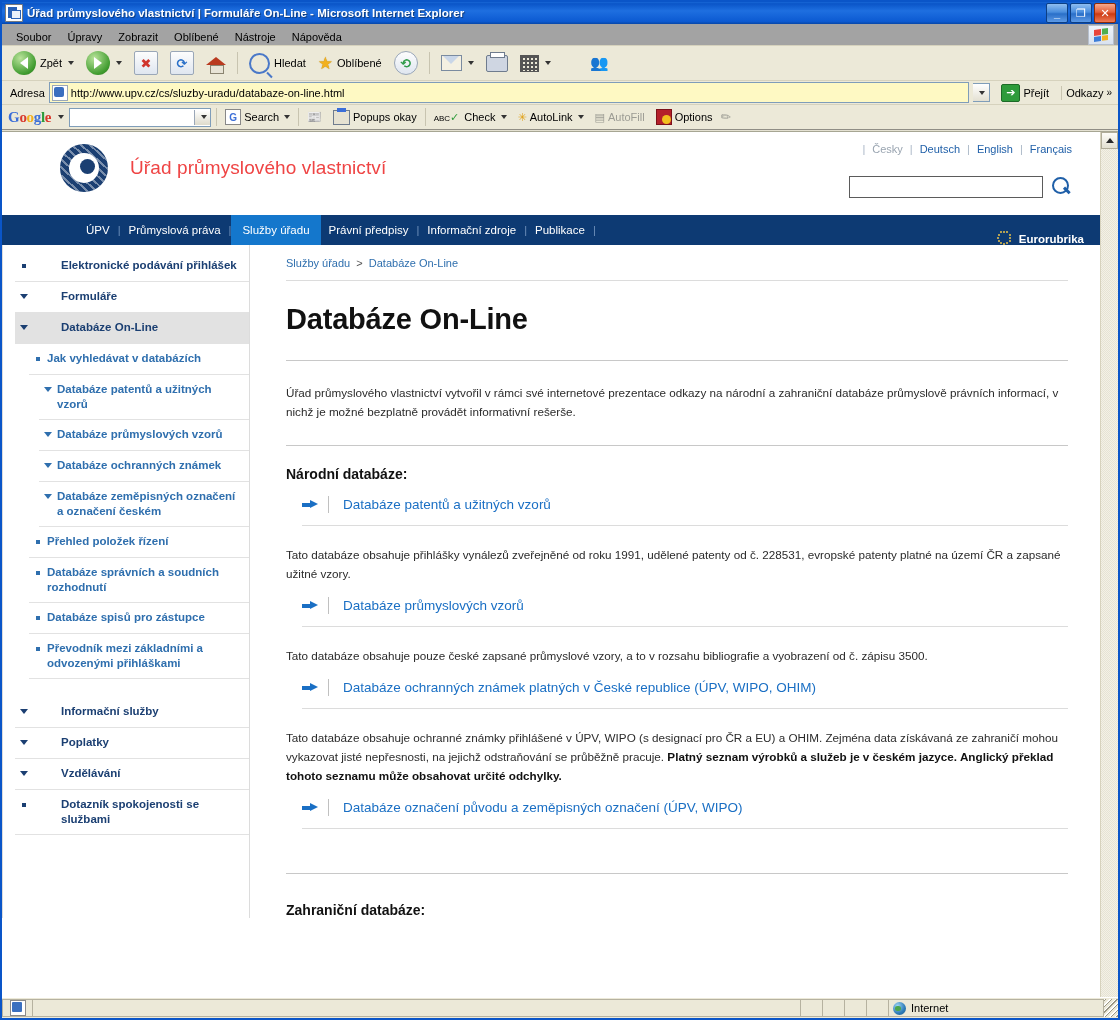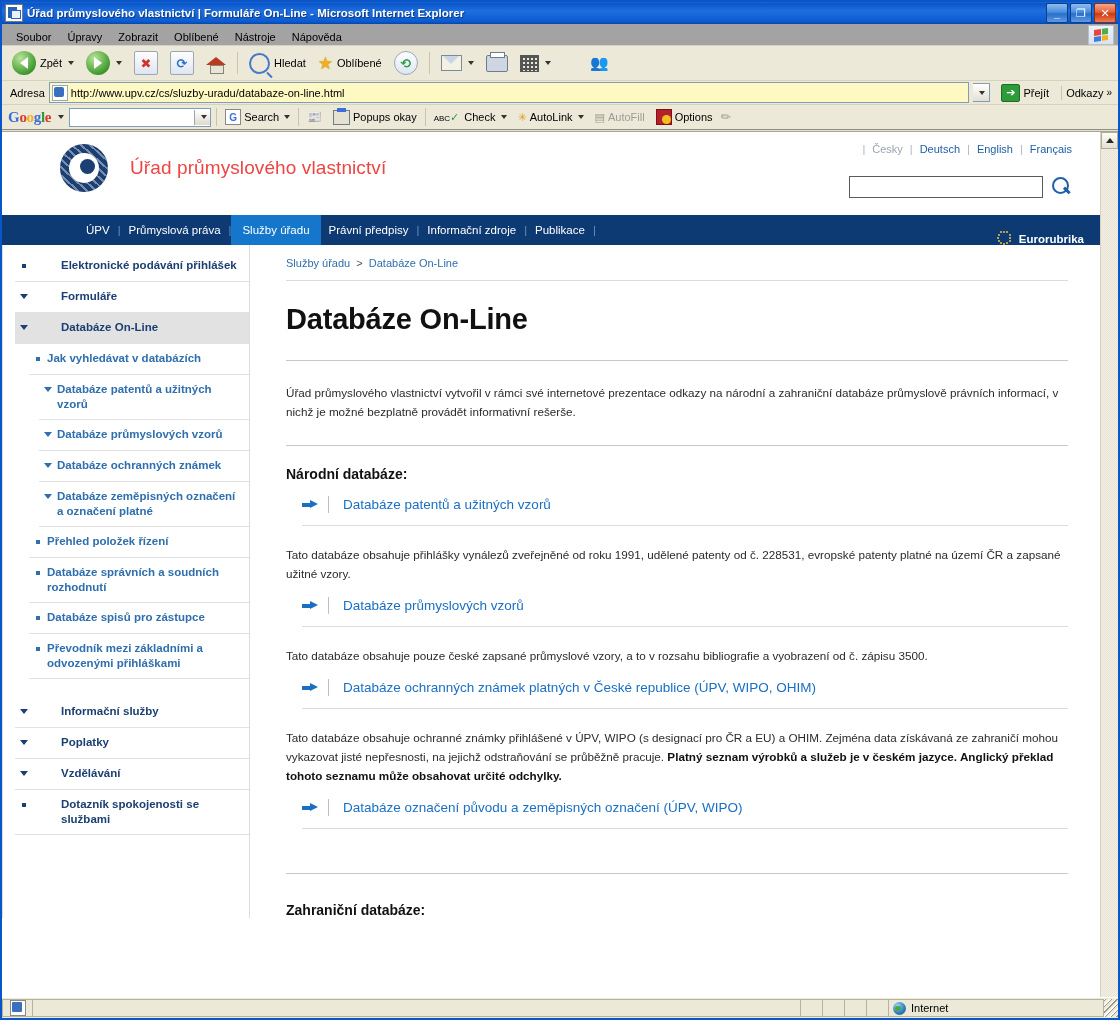--- a/index.html
+++ b/index.html
@@ -503,21 +503,21 @@
             <div class="s-item lvl3">
               <span class="mk"><span class="trimark blue"></span></span>
               <span class="tx">Databáze průmyslových vzorů</span>
             </div>
             <div class="s-item lvl3">
               <span class="mk"><span class="trimark blue"></span></span>
               <span class="tx">Databáze ochranných známek</span>
             </div>
             <div class="s-item lvl3">
               <span class="mk"><span class="trimark blue"></span></span>
-              <span class="tx">Databáze zeměpisných označení a označení platné</span>
+              <span class="tx">Databáze zeměpisných označení a označení českém</span>
             </div>
             <div class="s-item lvl2">
               <span class="mk"><span class="sqmark blue"></span></span>
               <span class="tx">Přehled položek řízení</span>
             </div>
             <div class="s-item lvl2">
               <span class="mk"><span class="sqmark blue"></span></span>
               <span class="tx">Databáze správních a soudních rozhodnutí</span>
             </div>
             <div class="s-item lvl2">

